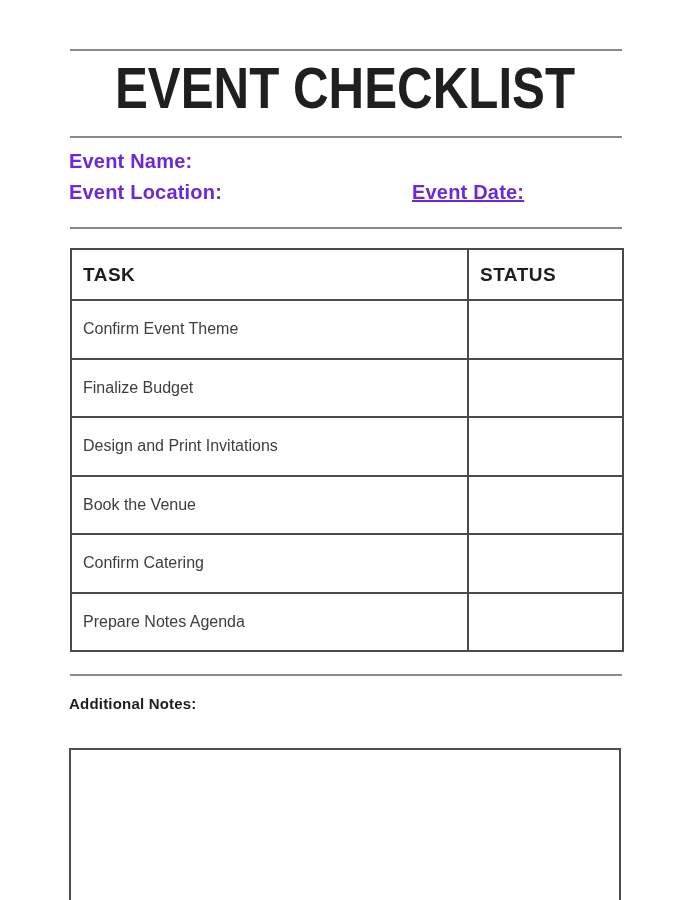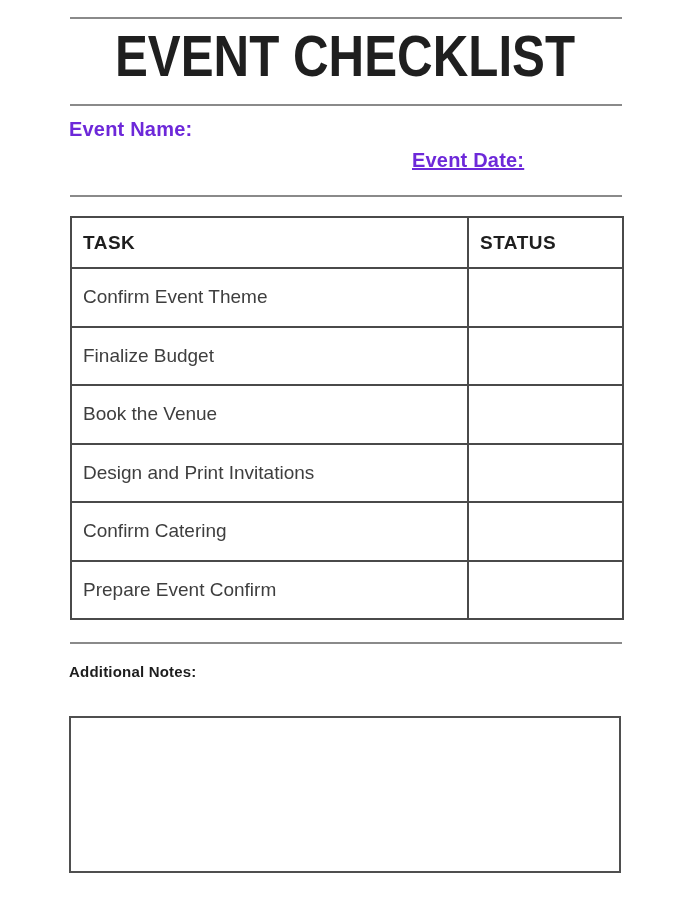--- a/index.html
+++ b/index.html
@@ -9,20 +9,21 @@
     height: 900px;
     font-family: "Liberation Sans", sans-serif;
     color: #1d1d1d;
     position: relative;
     overflow: hidden;
   }
   .page {
     position: absolute;
     inset: 0;
     background: #ffffff;
+    margin-top: 32px;
   }
   .rule {
     position: absolute;
     left: 70px;
     width: 552px;
     height: 2px;
     background: #8a8a8a;
   }
   .rule-top     { top: 17px; }
   .rule-title   { top: 104px; }
@@ -77,21 +78,21 @@
   }
   table.checklist th {
     height: 51px;
     font-size: 19px;
     font-weight: bold;
     color: #1e1e1e;
     letter-spacing: 0.5px;
   }
   table.checklist td {
     height: 50px;
-    font-size: 19px;
+    font-size: 16px;
     font-weight: normal;
     color: #3e3e3e;
   }
 
   .notes-label {
     position: absolute;
     left: 69px;
     top: 663px;
     font-size: 15px;
     font-weight: bold;
@@ -113,20 +114,21 @@
 
 <div class="page">
 
   <div class="rule rule-top"></div>
 
   <h1 class="doc-title">EVENT CHECKLIST</h1>
 
   <div class="rule rule-title"></div>
 
   <div class="field-label lbl-name">Event Name:</div>
+  <div class="field-label lbl-location">Event Location:</div>
   <div class="field-label lbl-date">Event Date:</div>
 
   <div class="rule rule-fields"></div>
 
   <table class="checklist">
     <colgroup>
         <col class="c-task">
         <col class="c-status">
       </colgroup>
     <thead>
@@ -138,33 +140,33 @@
     <tbody>
       <tr>
         <td>Confirm Event Theme</td>
         <td></td>
       </tr>
       <tr>
         <td>Finalize Budget</td>
         <td></td>
       </tr>
       <tr>
-        <td>Book the Venue</td>
+        <td>Design and Print Invitations</td>
         <td></td>
       </tr>
       <tr>
-        <td>Design and Print Invitations</td>
+        <td>Book the Venue</td>
         <td></td>
       </tr>
       <tr>
         <td>Confirm Catering</td>
         <td></td>
       </tr>
       <tr>
-        <td>Prepare Event Confirm</td>
+        <td>Prepare Notes Agenda</td>
         <td></td>
       </tr>
     </tbody>
   </table>
 
   <div class="rule rule-table"></div>
 
   <div class="notes-label">Additional Notes:</div>
 
   <div class="notes-box"></div>

